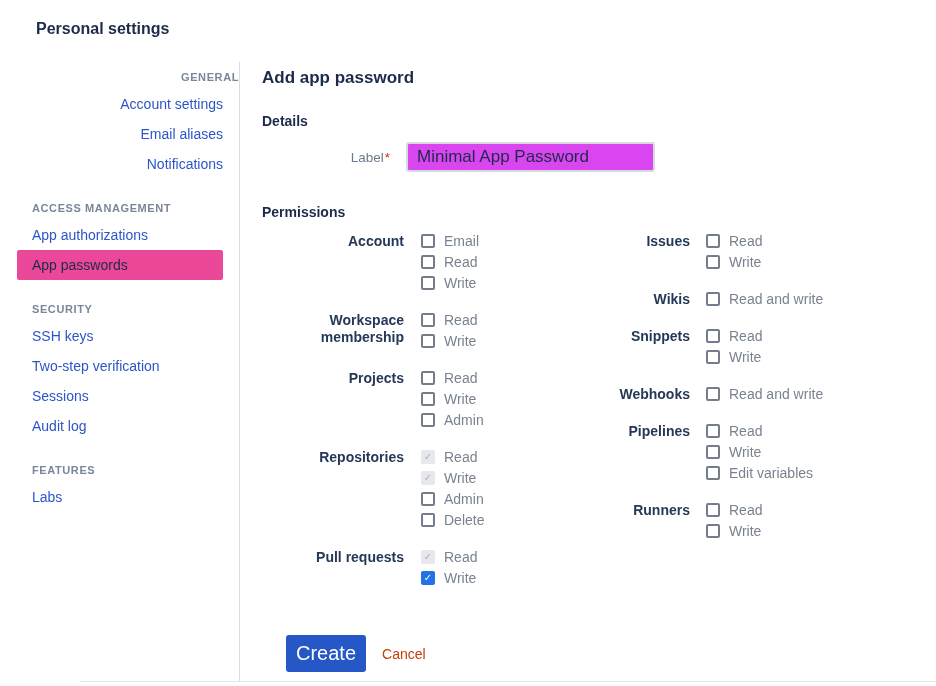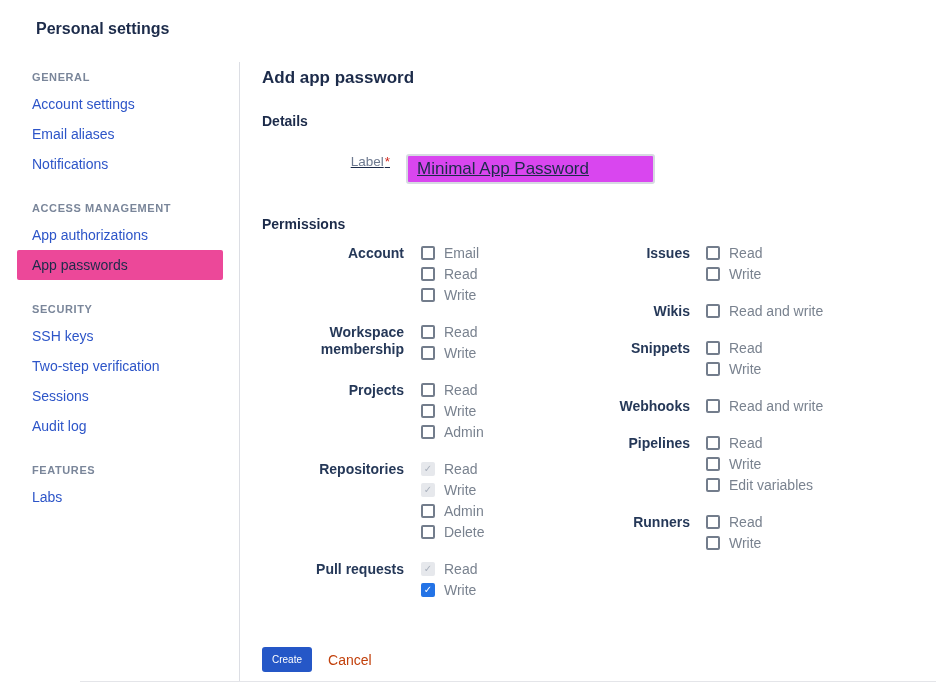--- a/index.html
+++ b/index.html
@@ -18,38 +18,38 @@
   }
   .layout { display:flex; margin-top:20px; height:619px; }
 
   
   .sidebar {
     width:240px; min-width:240px;
     border-right:1px solid #dcdee4;
     padding-left:17px;
   }
   .side-section { padding-top:23px; }
-  .side-section:first-child { padding-top:9px; }
+  .side-section:first-child { padding-top:9px;text-align:right; }
   .side-section-title {
     font-size:11px; font-weight:bold; color:#7a869a;
     letter-spacing:0.6px; margin:0 0 6px 15px; text-transform:uppercase;
   }
   .side-item {
     display:block; width:206px; height:30px; line-height:30px;
     padding-left:15px; font-size:14px; color:#2d55c8;
     cursor:pointer; border-radius:2px;
   }
   .side-item.active { background:#ec4899; color:#1c2b4a; }
 
   
   .main { flex:1; padding:5px 0 0 22px; }
   .main-title { font-size:17px; font-weight:bold; margin:0; line-height:22px; color:#1c2b4a; }
   .section-heading { font-size:14px; font-weight:bold; margin:0; color:#1c2b4a; }
   .details-heading { margin-top:24px; }
-  .field-row { display:flex; margin-top:25px;text-decoration:underline; }
+  .field-row { display:flex; align-items:center; margin-top:13px; }
   .field-label {
     width:128px; text-align:right; font-size:13.5px; color:#6e7a90;
   }
   .req { color:#d1281e; margin-left:1px; }
   .text-input {
     margin-left:16px; width:249px; height:30px;
     border:2px solid #d6dae1; border-radius:3px; background:#d946ef;
     font-family:"Liberation Sans", sans-serif;
     font-size:17px; color:#1c2b4a; padding:0 9px; outline:none;
   }
@@ -74,21 +74,21 @@
     font-size:10px; line-height:10px; color:transparent;
   }
   .cb.checked { background:#2373e6; border-color:#2373e6; color:#ffffff; }
   .cb.checked-disabled { background:#e6e8ec; border-color:#e6e8ec; color:#a9b0bc; }
   .check-label { margin-left:9px; font-size:14px; color:#79828f; line-height:14px; }
 
   .actions { display:flex; align-items:center; margin-top:28px; }
   .btn-create {
     background:#2557c7; color:#ffffff; border:none; border-radius:3px;
     font-family:"Liberation Sans", sans-serif;
-    font-size:10px; padding:7px 10px; cursor:pointer;
+    font-size:20px; padding:7px 10px; cursor:pointer;margin-left:24px;
   }
   .cancel-link { margin-left:16px; font-size:14px; color:#c2410c; cursor:pointer; }
 
   .bottom-rule { position:absolute; left:80px; right:0; top:681px; height:1px; background:#e4e5e9; }
 </style>
 </head>
 <body>
 
 <h1 class="page-title">Personal settings</h1>
 

